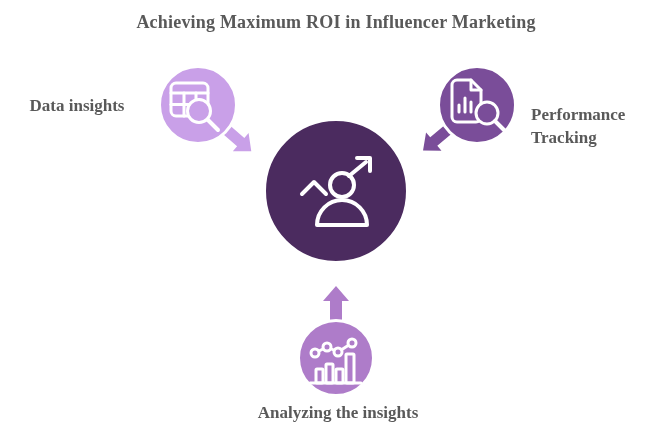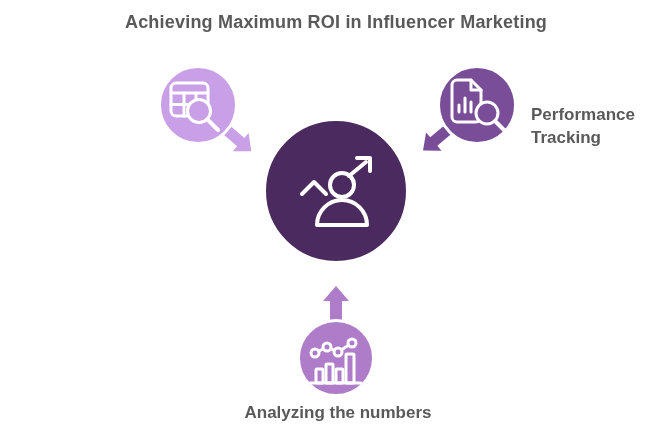--- a/index.html
+++ b/index.html
@@ -1,21 +1,21 @@
 <!DOCTYPE html>
 <html style="--background: #ffffff; --title_text: #595959; --label_text: #595959; --center_circle: #4b2b5f; --left_circle: #c9a0e8; --right_circle: #7a4d99; --bottom_circle: #ae7cc9; --icon_stroke: #ffffff;"><head>
 <meta charset="utf-8">
 <style>
   html, body { margin: 0; padding: 0; background: #ffffff; }
   .canvas {
     position: relative;
     width: 672px;
     height: 445px;
     background: var(--background, #ffffff);
-    font-family: Liberation Sans, sans-serif;
+    font-family: Liberation Serif, serif;
     overflow: hidden;
   }
   .title {
     position: absolute;
     left: 0; top: 12px;
     width: 672px;
     margin: 0;
     text-align: center;
     font-size: 18px;
     font-weight: bold;
@@ -101,16 +101,17 @@
       <circle cx="38" cy="30" r="4" fill="var(--bottom_circle, #ae7cc9)"></circle>
       <circle cx="52" cy="21" r="4" fill="var(--bottom_circle, #ae7cc9)"></circle>
       <rect x="16" y="47" width="7" height="14" rx="1"></rect>
       <rect x="26" y="42" width="7" height="19" rx="1"></rect>
       <rect x="36" y="47" width="7" height="14" rx="1"></rect>
       <rect x="46" y="32" width="8" height="29" rx="1"></rect>
       <path d="M10 61 H61"></path>
     </svg>
   </div>
 
+  <div class="label label-left">Data insights</div>
   <div class="label label-right">Performance Tracking</div>
-  <div class="label label-bottom">Analyzing the numbers</div>
+  <div class="label label-bottom">Analyzing the insights</div>
 
 </div>
 
 </body></html>

